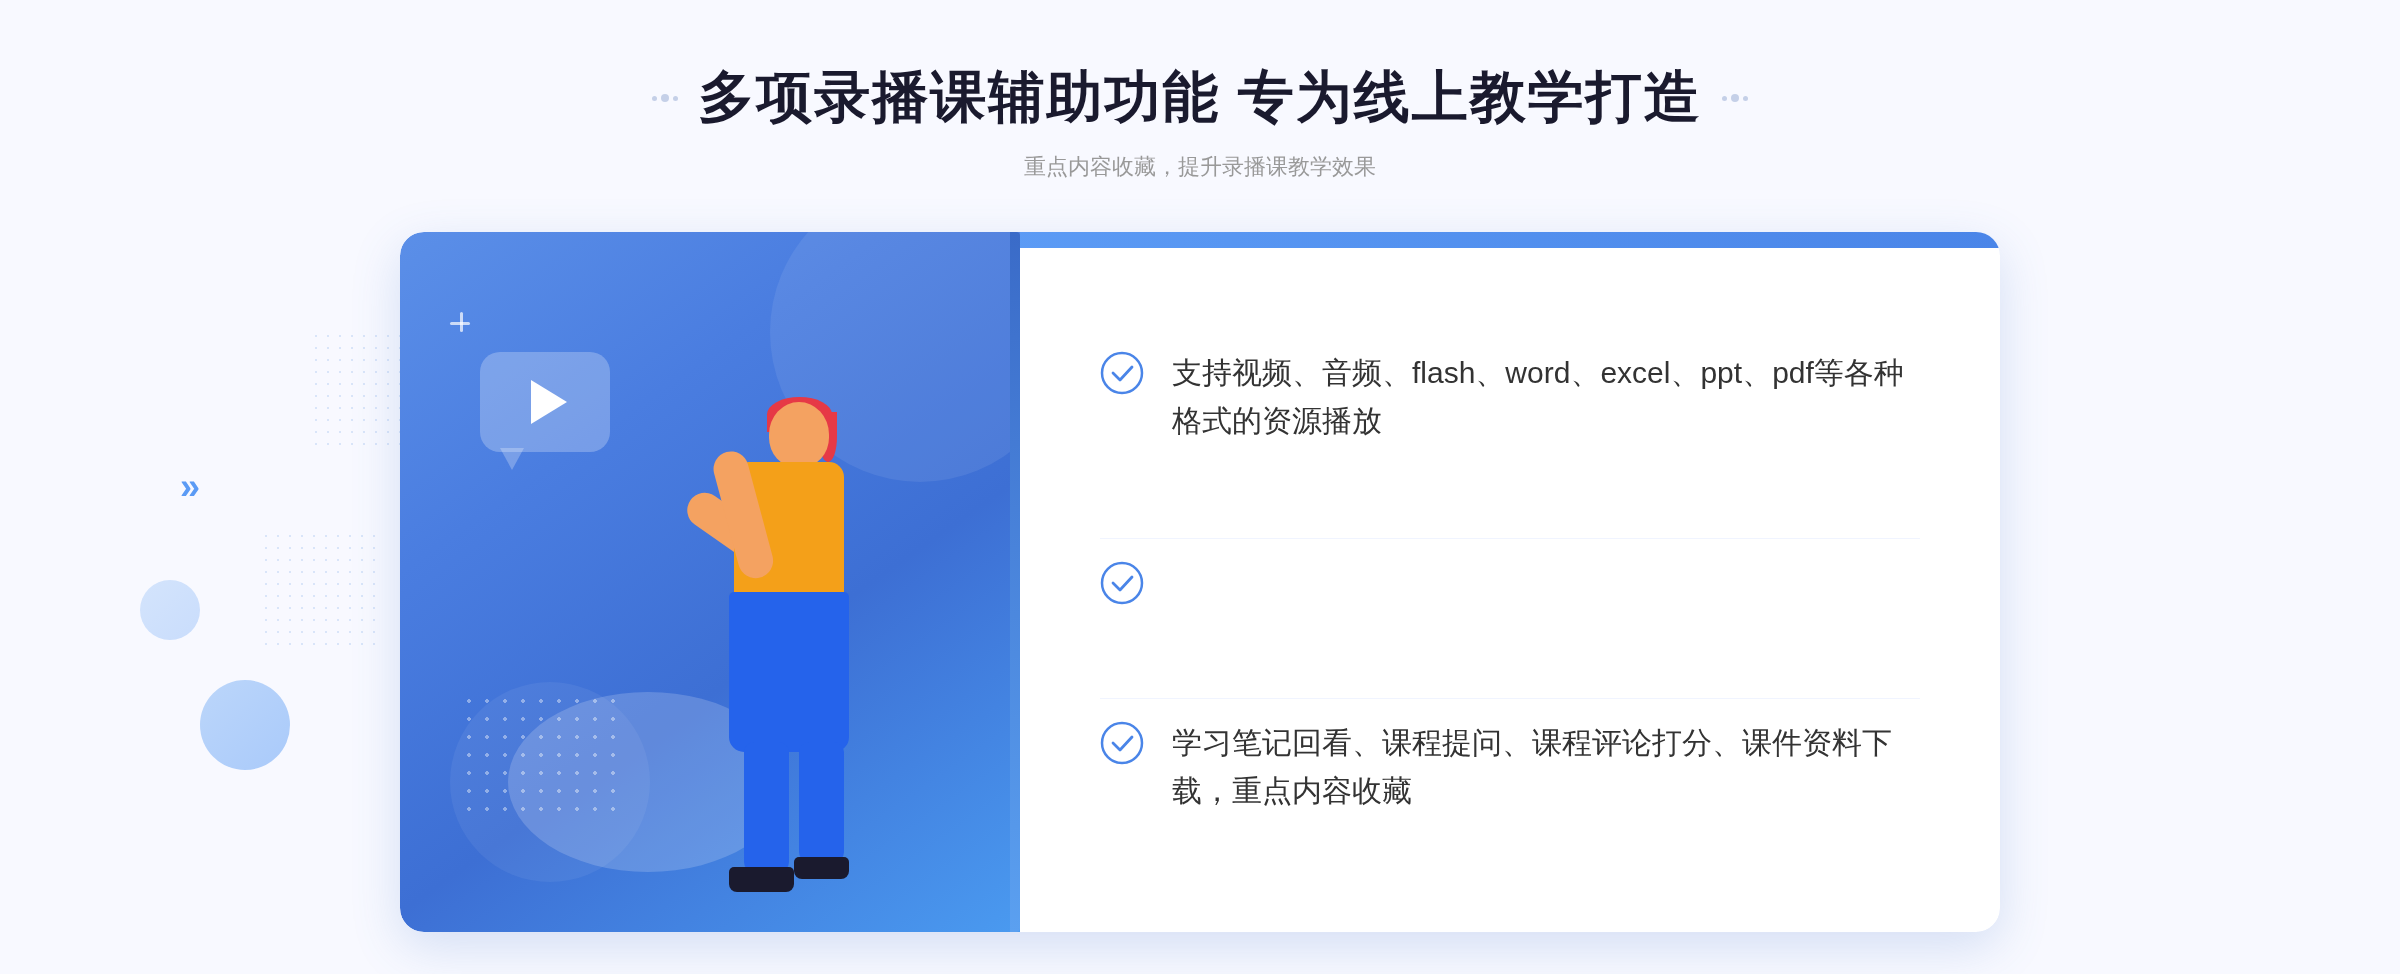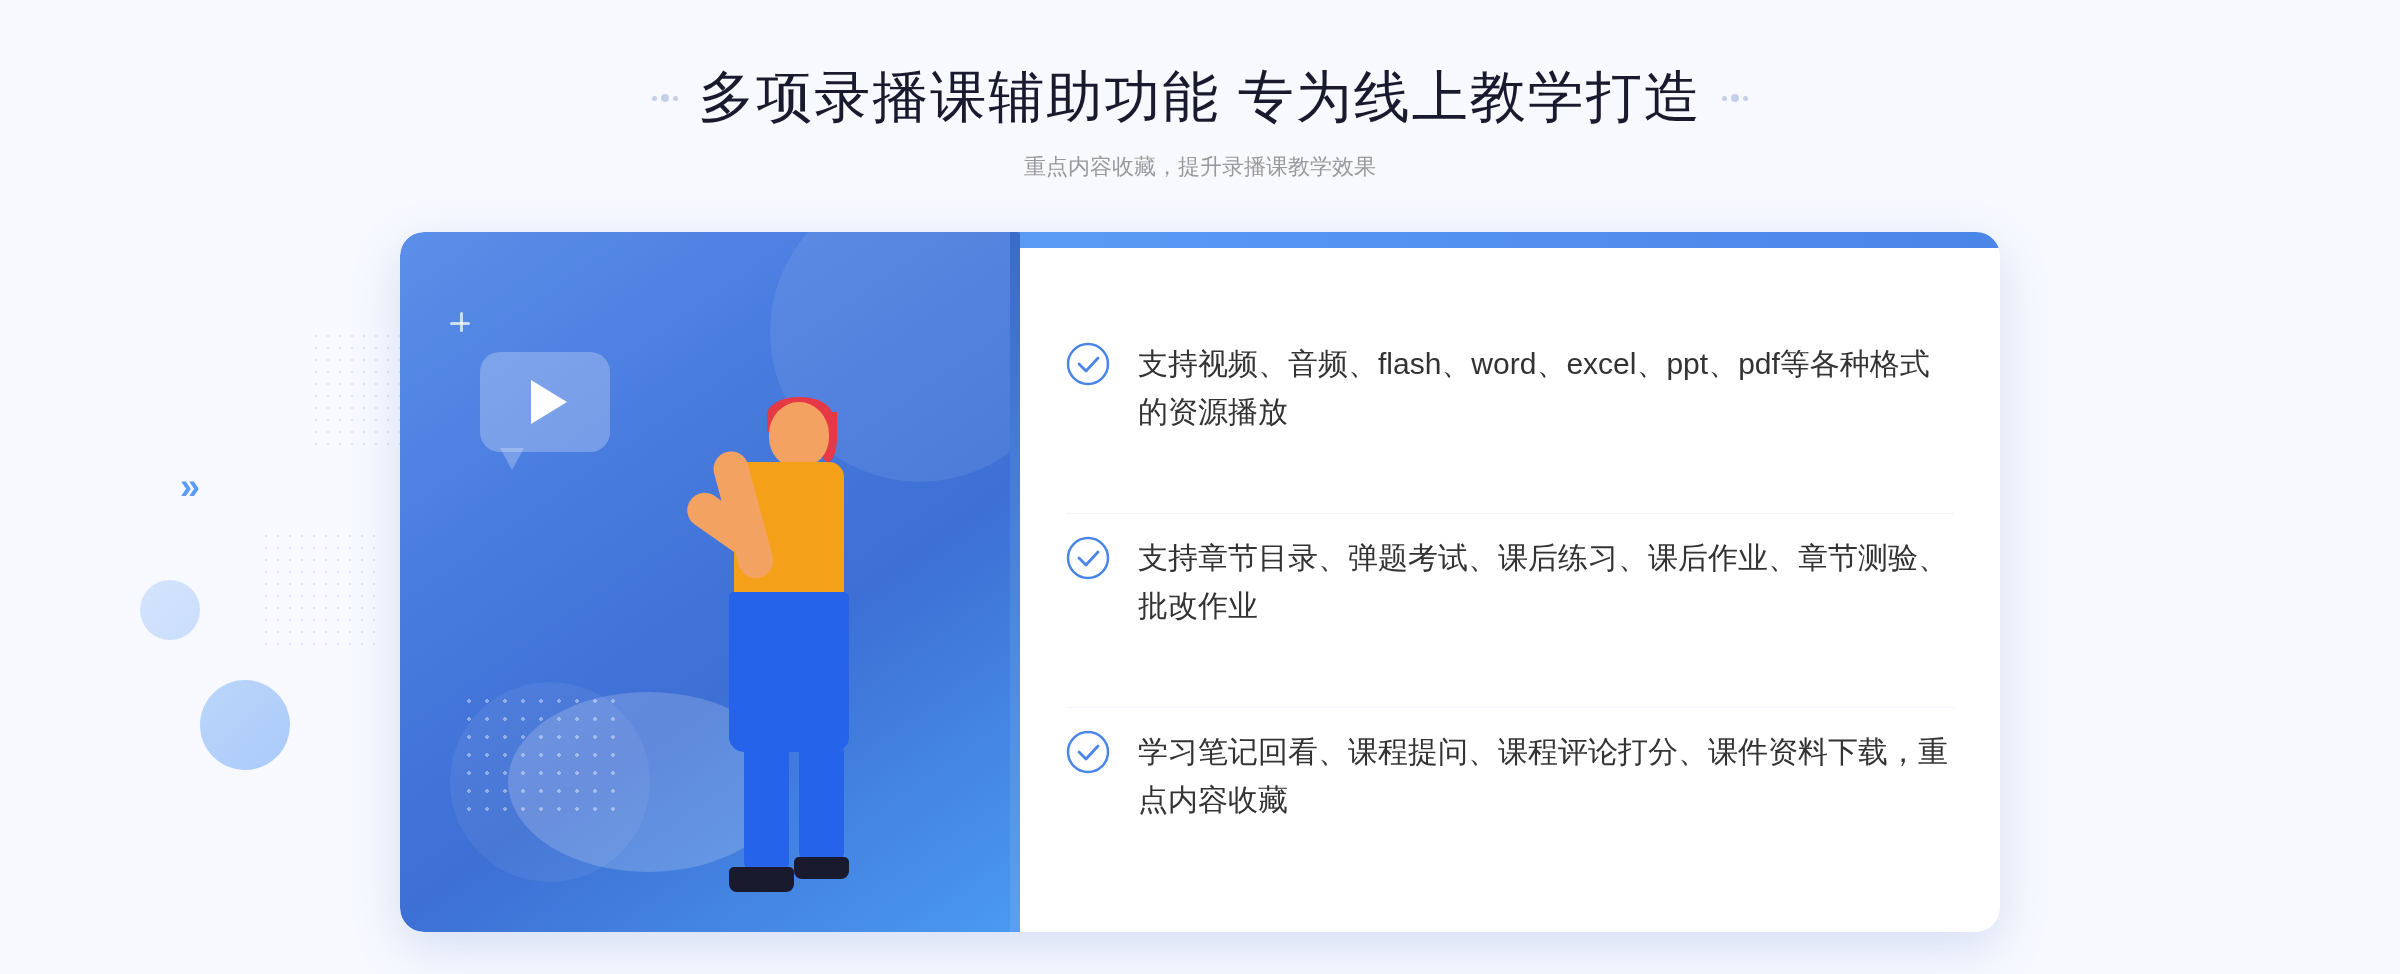--- a/index.html
+++ b/index.html
@@ -78,21 +78,21 @@
       border-radius: 50%;
     }
 
     .decorator-dots span:nth-child(2) {
       width: 8px;
       height: 8px;
     }
 
     .main-title {
       font-size: 56px;
-      font-weight: 400;
+      font-weight: 700;
       color: #1a1a2e;
       letter-spacing: 2px;
     }
 
     .subtitle {
       font-size: 22px;
       color: #999;
       margin-top: 12px;
       font-weight: 400;
     }
@@ -354,21 +354,21 @@
       height: 22px;
       background: #1a1a2e;
       border-radius: 5px 5px 8px 8px;
     }
 
     
     .right-content {
       flex: 1;
       background: #ffffff;
       border-radius: 0 24px 24px 0;
-      padding: 60px 46px;
+      padding: 60px 80px;
       display: flex;
       flex-direction: column;
       justify-content: space-around;
       box-shadow: 0 20px 60px rgba(70, 130, 220, 0.15);
     }
 
     
     .feature-item {
       display: flex;
       align-items: flex-start;
@@ -562,21 +562,20 @@
         <span class="feature-text">支持视频、音频、flash、word、excel、ppt、pdf等各种格式的资源播放</span>
       </div>
 
       <div class="feature-item">
         <div class="check-icon">
           <svg viewBox="0 0 44 44" fill="none" xmlns="http://www.w3.org/2000/svg">
             <circle cx="22" cy="22" r="20" stroke="#4a85e8" stroke-width="2.5"></circle>
             <path d="M13 22 L20 29 L32 16" stroke="#4a85e8" stroke-width="2.8" stroke-linecap="round" stroke-linejoin="round"></path>
           </svg>
         </div>
-        <span class="feature-text">支持章节目录、弹题考试、课后练习、课后作业、章节测验、批改作业</span>
       </div>
 
       <div class="feature-item">
         <div class="check-icon">
           <svg viewBox="0 0 44 44" fill="none" xmlns="http://www.w3.org/2000/svg">
             <circle cx="22" cy="22" r="20" stroke="#4a85e8" stroke-width="2.5"></circle>
             <path d="M13 22 L20 29 L32 16" stroke="#4a85e8" stroke-width="2.8" stroke-linecap="round" stroke-linejoin="round"></path>
           </svg>
         </div>
         <span class="feature-text">学习笔记回看、课程提问、课程评论打分、课件资料下载，重点内容收藏</span>

